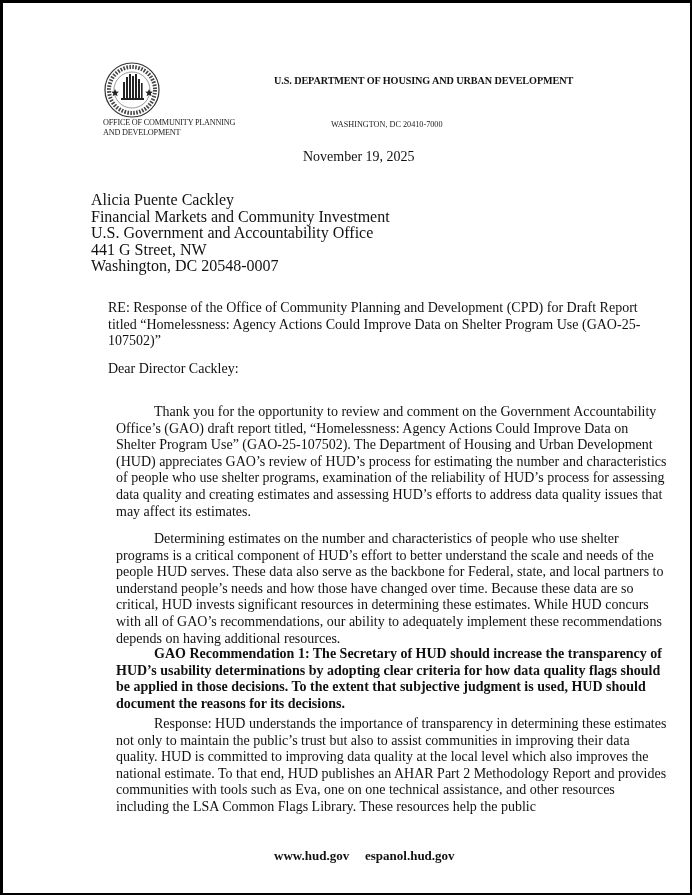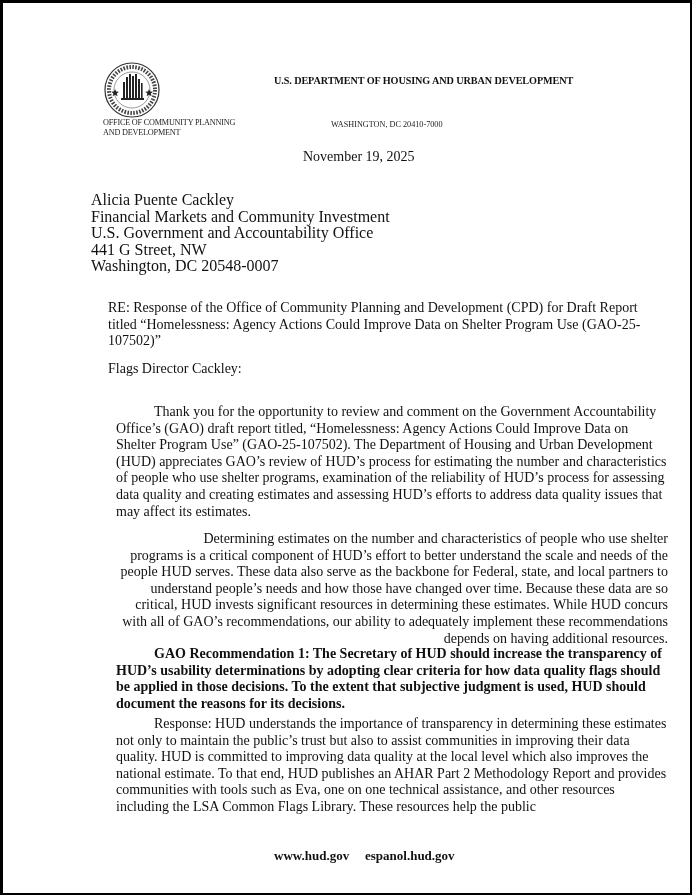--- a/index.html
+++ b/index.html
@@ -30,21 +30,21 @@
       position: absolute; left: 328px; top: 85px;
       font-size: 8.2px; color: #222; margin-top: 32px;
     }
     .date { position: absolute; left: 300px; top: 146px; font-size: 14px; }
     .addr { position: absolute; left: 88px; top: 189px; font-size: 16px; line-height: 16.6px; }
     .addr div { white-space: nowrap; }
     .text { position: absolute; left: 97px; width: 552px; font-size: 14px; line-height: 16.6px; margin-left: 8px; }
     .re { top: 297px; }
     .salutation { top: 358px; }
     .p1 { top: 385px; }
-    .p2 { top: 512px; text-align: right; }
+    .p2 { top: 512px; }
     .rec { top: 627px; font-weight: bold; }
     .resp { top: 697px; }
     .indent { text-indent: 38px; margin: 16px; }
     .footer { position: absolute; top: 831px; font-size: 13px; font-weight: bold; margin-top: 14px; }
     .f1 { left: 271px; }
     .f2 { left: 362px; }
   </style>
 </head>
 <body>
 
@@ -80,21 +80,21 @@
 
   <div class="addr">
     <div>Alicia Puente Cackley</div>
     <div>Financial Markets and Community Investment</div>
     <div>U.S. Government and Accountability Office</div>
     <div>441 G Street, NW</div>
     <div>Washington,  DC  20548-0007</div>
   </div>
 
   <div class="text re">RE: Response of the Office of Community Planning and Development (CPD) for Draft Report titled “Homelessness: Agency Actions Could Improve Data on Shelter Program Use (GAO-25-107502)”</div>
-  <div class="text salutation">Flags Director Cackley:</div>
+  <div class="text salutation">Dear Director Cackley:</div>
 
   <p class="text p1 indent">Thank you for the opportunity to review and comment on the Government Accountability Office’s (GAO) draft report titled, “Homelessness: Agency Actions Could Improve Data on Shelter Program Use” (GAO-25-107502).  The Department of Housing and Urban Development (HUD) appreciates GAO’s review of HUD’s process for estimating the number and characteristics of people who use shelter programs, examination of the reliability of HUD’s process for assessing data quality and creating estimates and assessing HUD’s efforts to address data quality issues that may affect its estimates.</p>
   <p class="text p2 indent">Determining estimates on the number and characteristics of people who use shelter programs is a critical component of HUD’s effort to better understand the scale and needs of the people HUD serves.  These data also serve as the backbone for Federal, state, and local partners to understand people’s needs and how those have changed over time. Because these data are so critical, HUD invests significant resources in determining these estimates.  While HUD concurs with all of GAO’s recommendations, our ability to adequately implement these recommendations depends on having additional resources.</p>
   <p class="text rec indent">GAO Recommendation 1: The Secretary of HUD should increase the transparency of HUD’s usability determinations by adopting clear criteria for how data quality flags should be applied in those decisions. To the extent that subjective judgment is used, HUD should document the reasons for its decisions.</p>
   <p class="text resp indent">Response: HUD understands the importance of transparency in determining these estimates not only to maintain the public’s trust but also to assist communities in improving their data quality.  HUD is committed to improving data quality at the local level which also improves the national estimate. To that end, HUD publishes an AHAR Part 2 Methodology Report and provides communities with tools such as Eva, one on one technical assistance, and other resources including the LSA Common Flags Library.  These resources help the public</p>
 
   <div class="footer f1">www.hud.gov</div>
   <div class="footer f2">espanol.hud.gov</div>
 </div>
 

